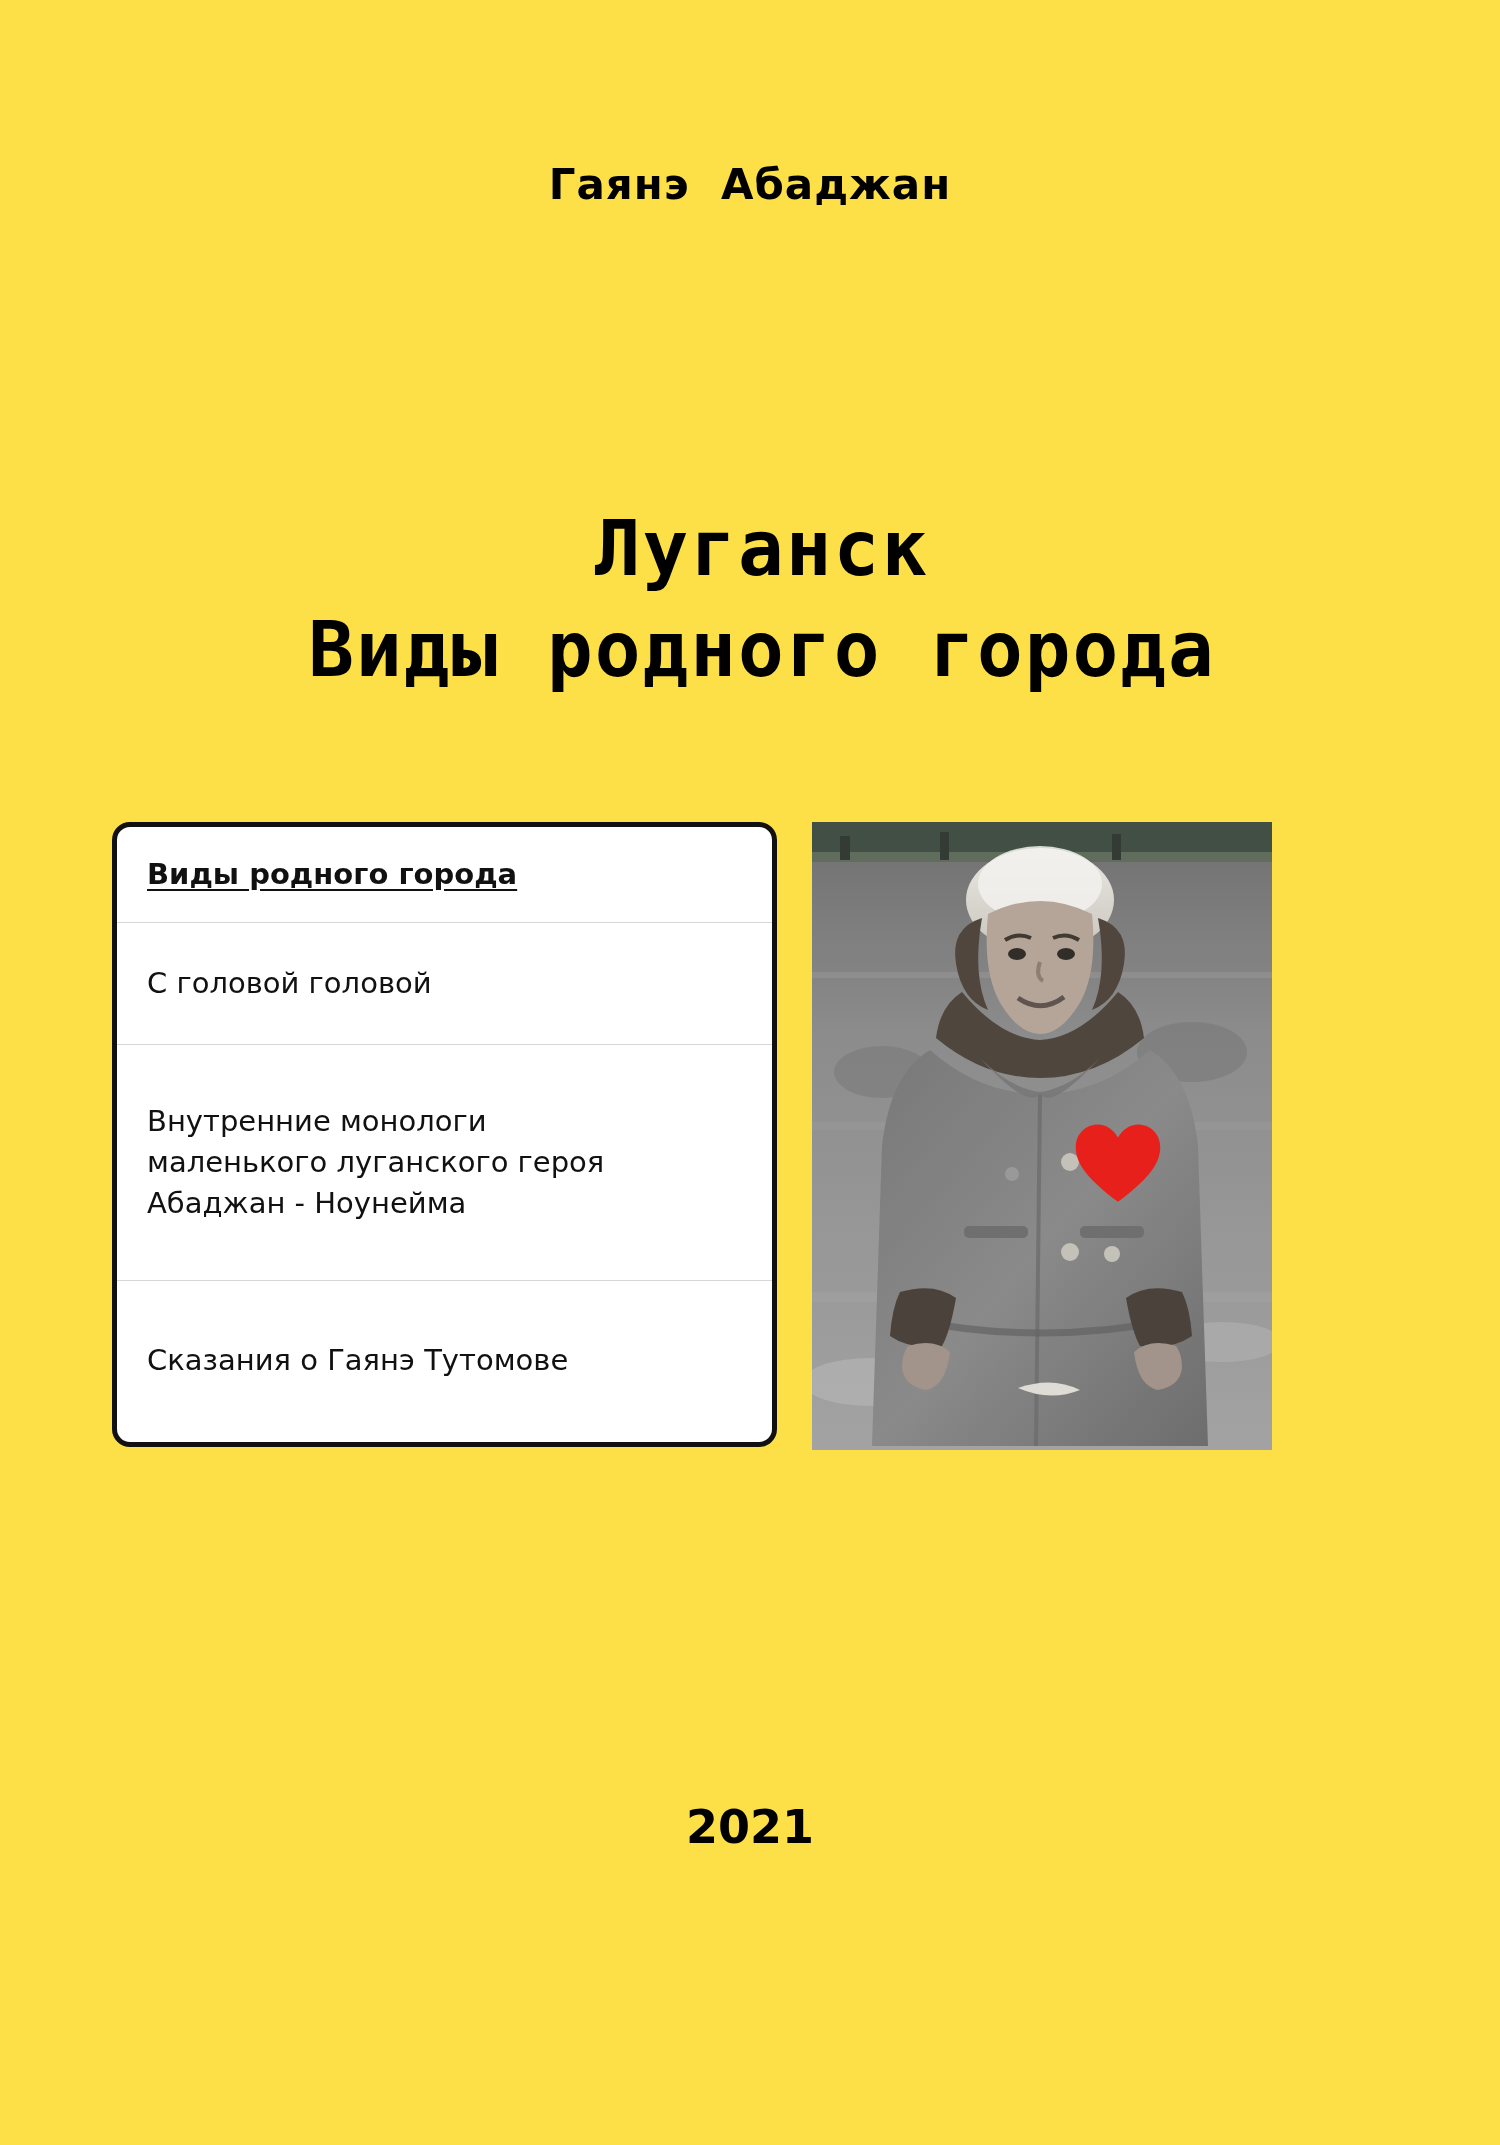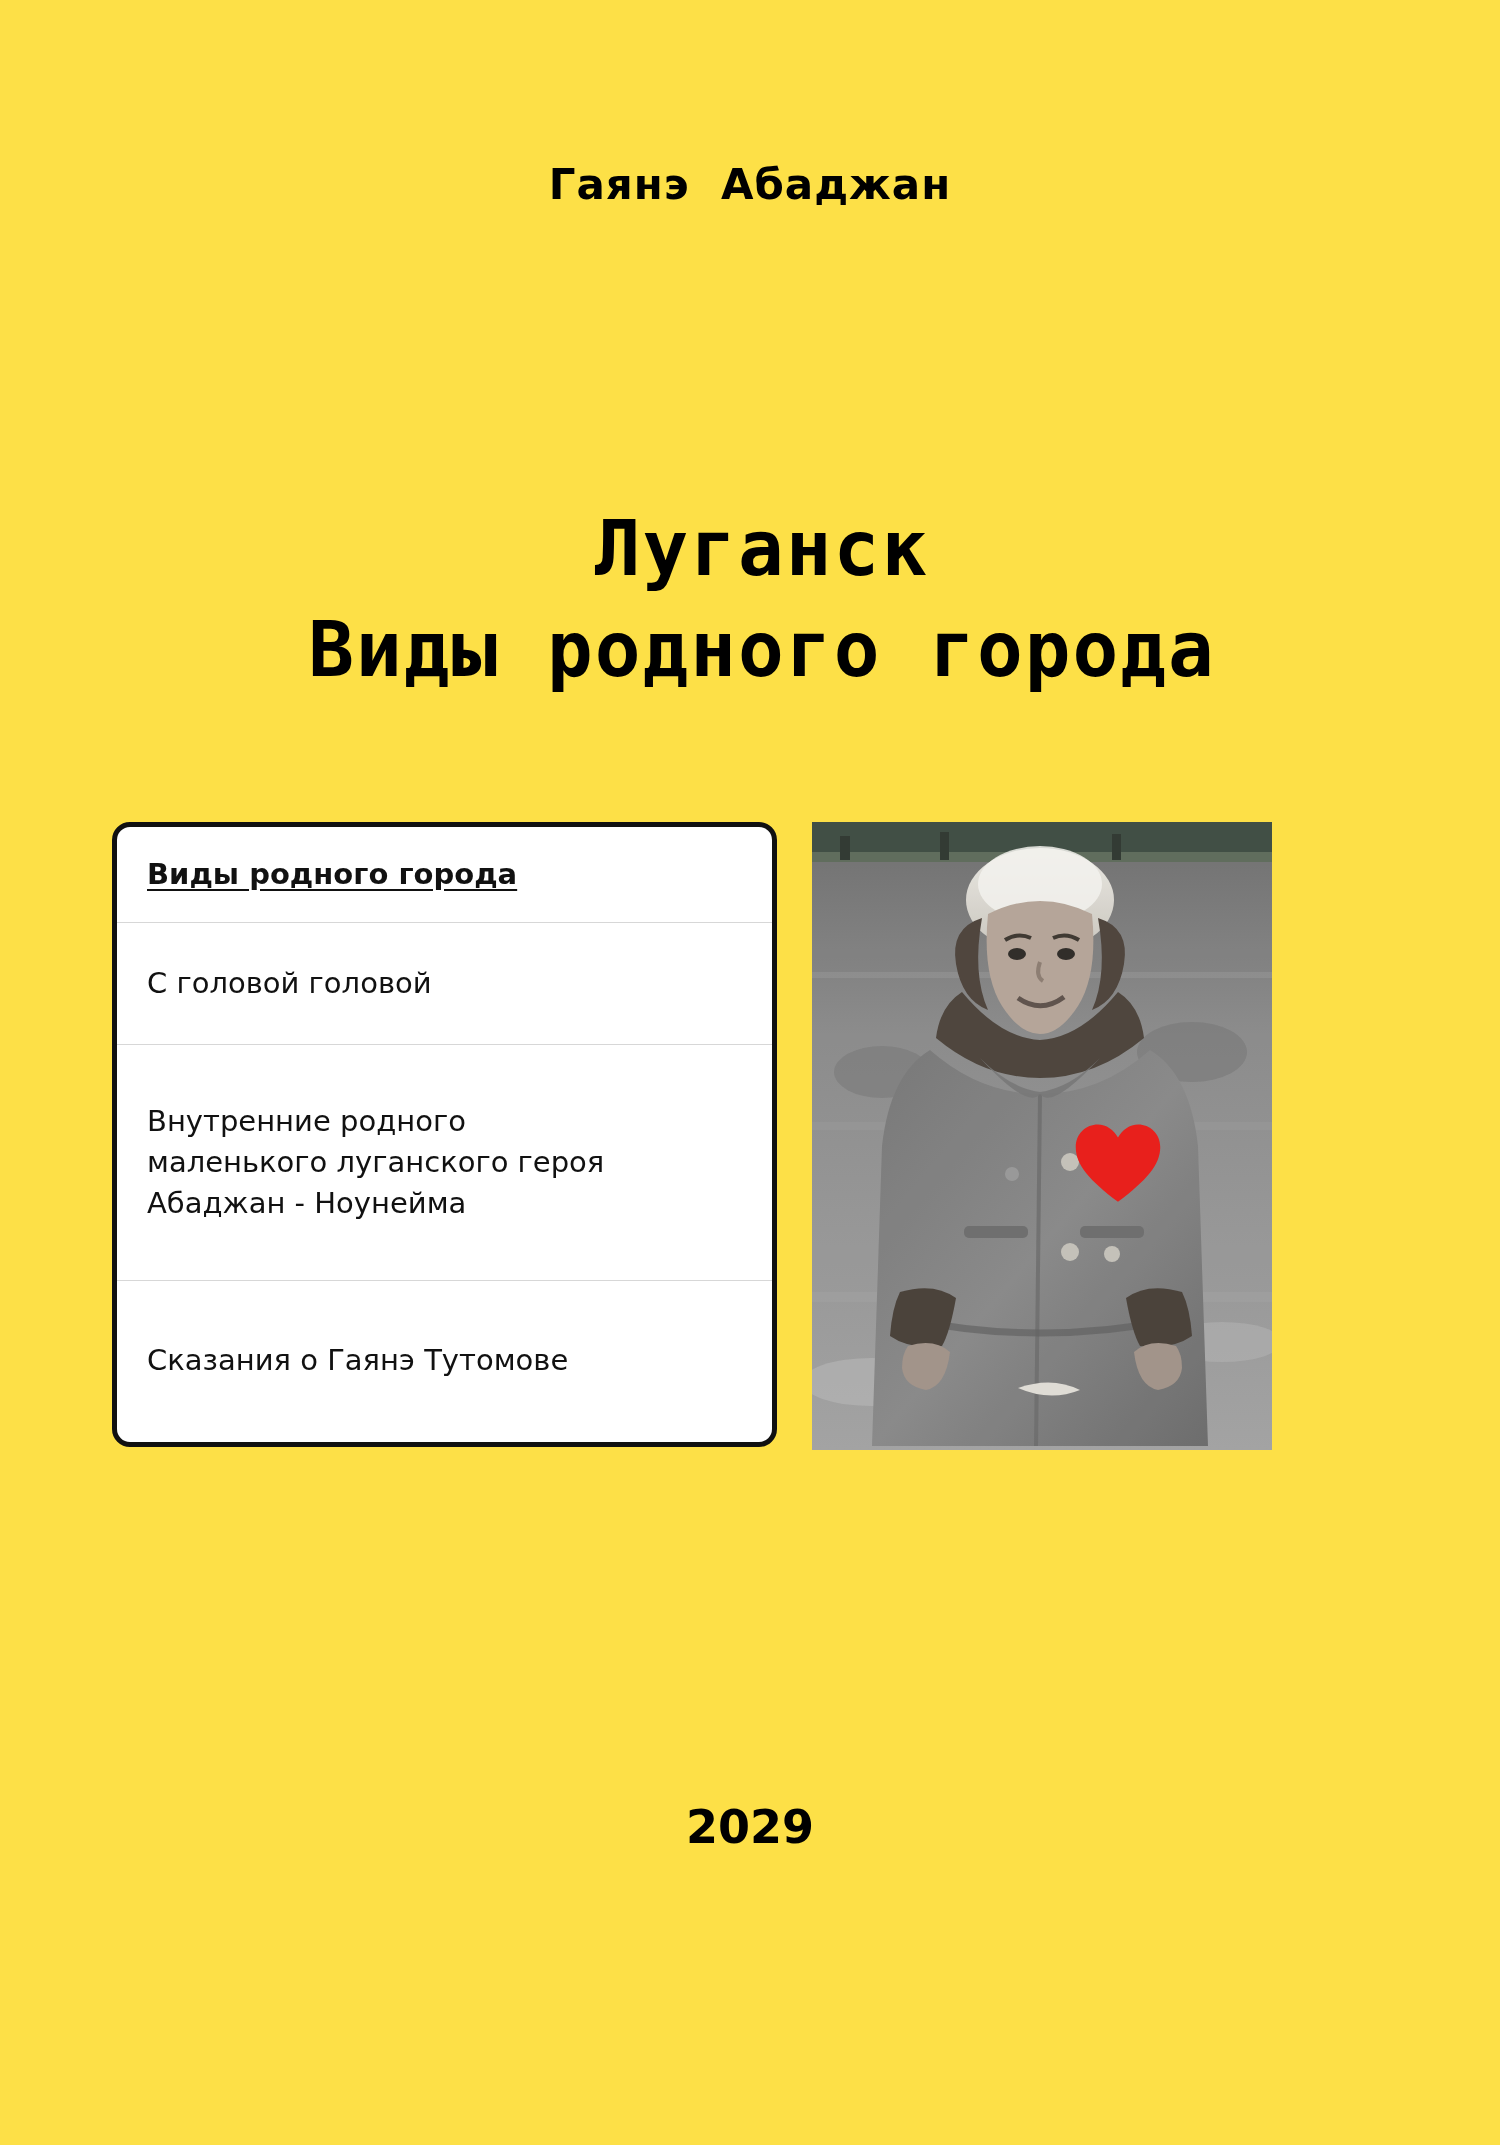--- a/index.html
+++ b/index.html
@@ -161,21 +161,21 @@
 
     <div class="contents-card">
       <div class="contents-row head">
         <span>Виды родного города</span>
       </div>
       <div class="contents-row item-1">
         <span>С головой головой</span>
       </div>
       <div class="contents-row item-2">
         <span class="multiline">
-          <span>Внутренние родного</span><br>
+          <span>Внутренние монологи</span><br>
           <span>маленького луганского героя</span><br>
           <span>Абаджан - Ноунейма</span>
         </span>
       </div>
       <div class="contents-row item-3">
         <span>Сказания о Гаянэ Тутомове</span>
       </div>
     </div>
 
     <div class="photo">
@@ -267,15 +267,15 @@
         </g>
       </svg>
 
       <svg style="position:absolute; left:262px; top:300px; width:88px; height:84px;" viewBox="0 0 100 94" aria-hidden="true">
         <path d="M50 90 C18 66 2 48 2 28 C2 12 14 2 27 2 C37 2 45 8 50 17 C55 8 63 2 73 2 C86 2 98 12 98 28 C98 48 82 66 50 90 Z" fill="#e8201c"></path>
       </svg>
     </div>
 
   </div>
 
-  <div class="year">2029</div>
+  <div class="year">2021</div>
 
 </div>
 
 </body></html>

